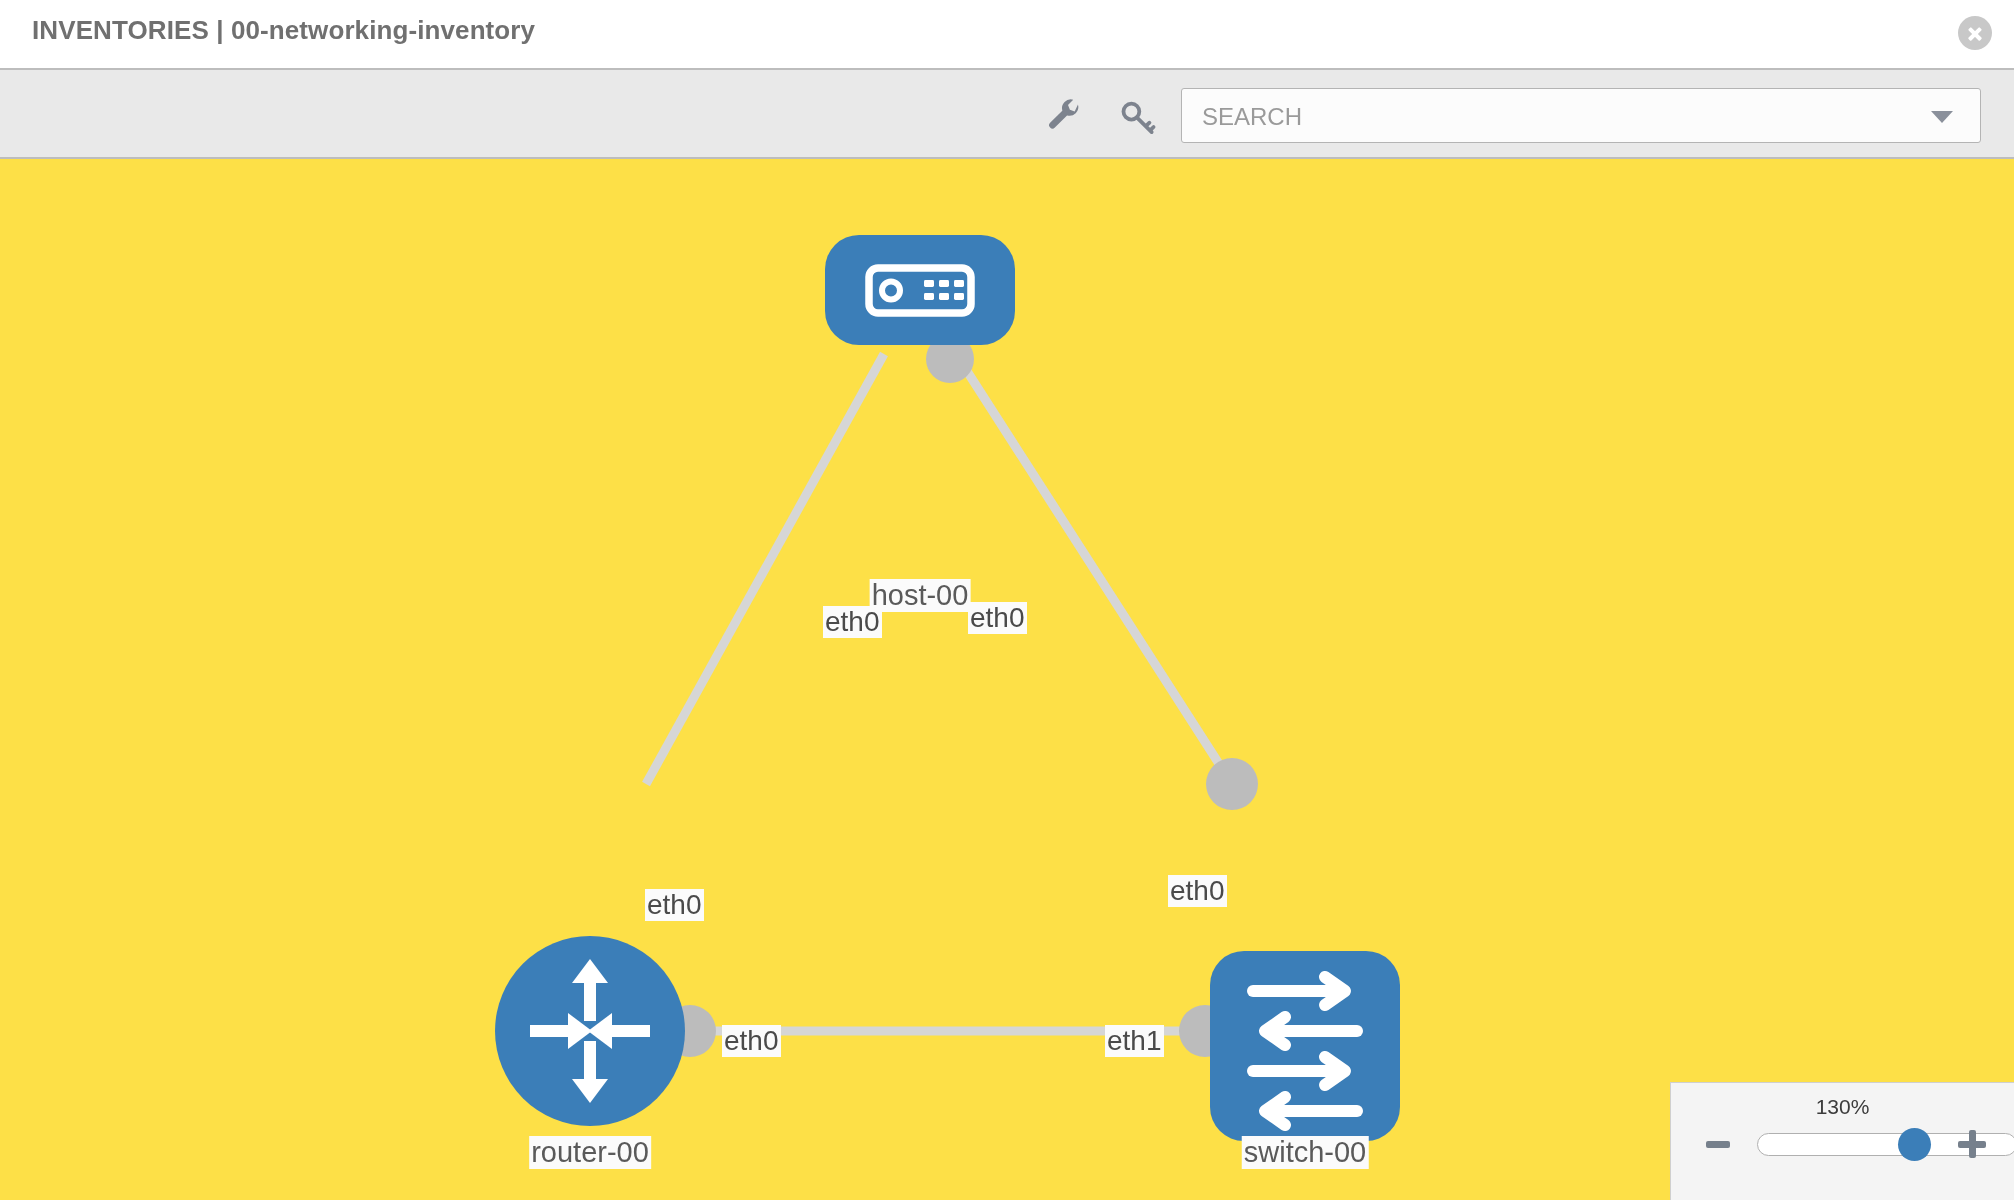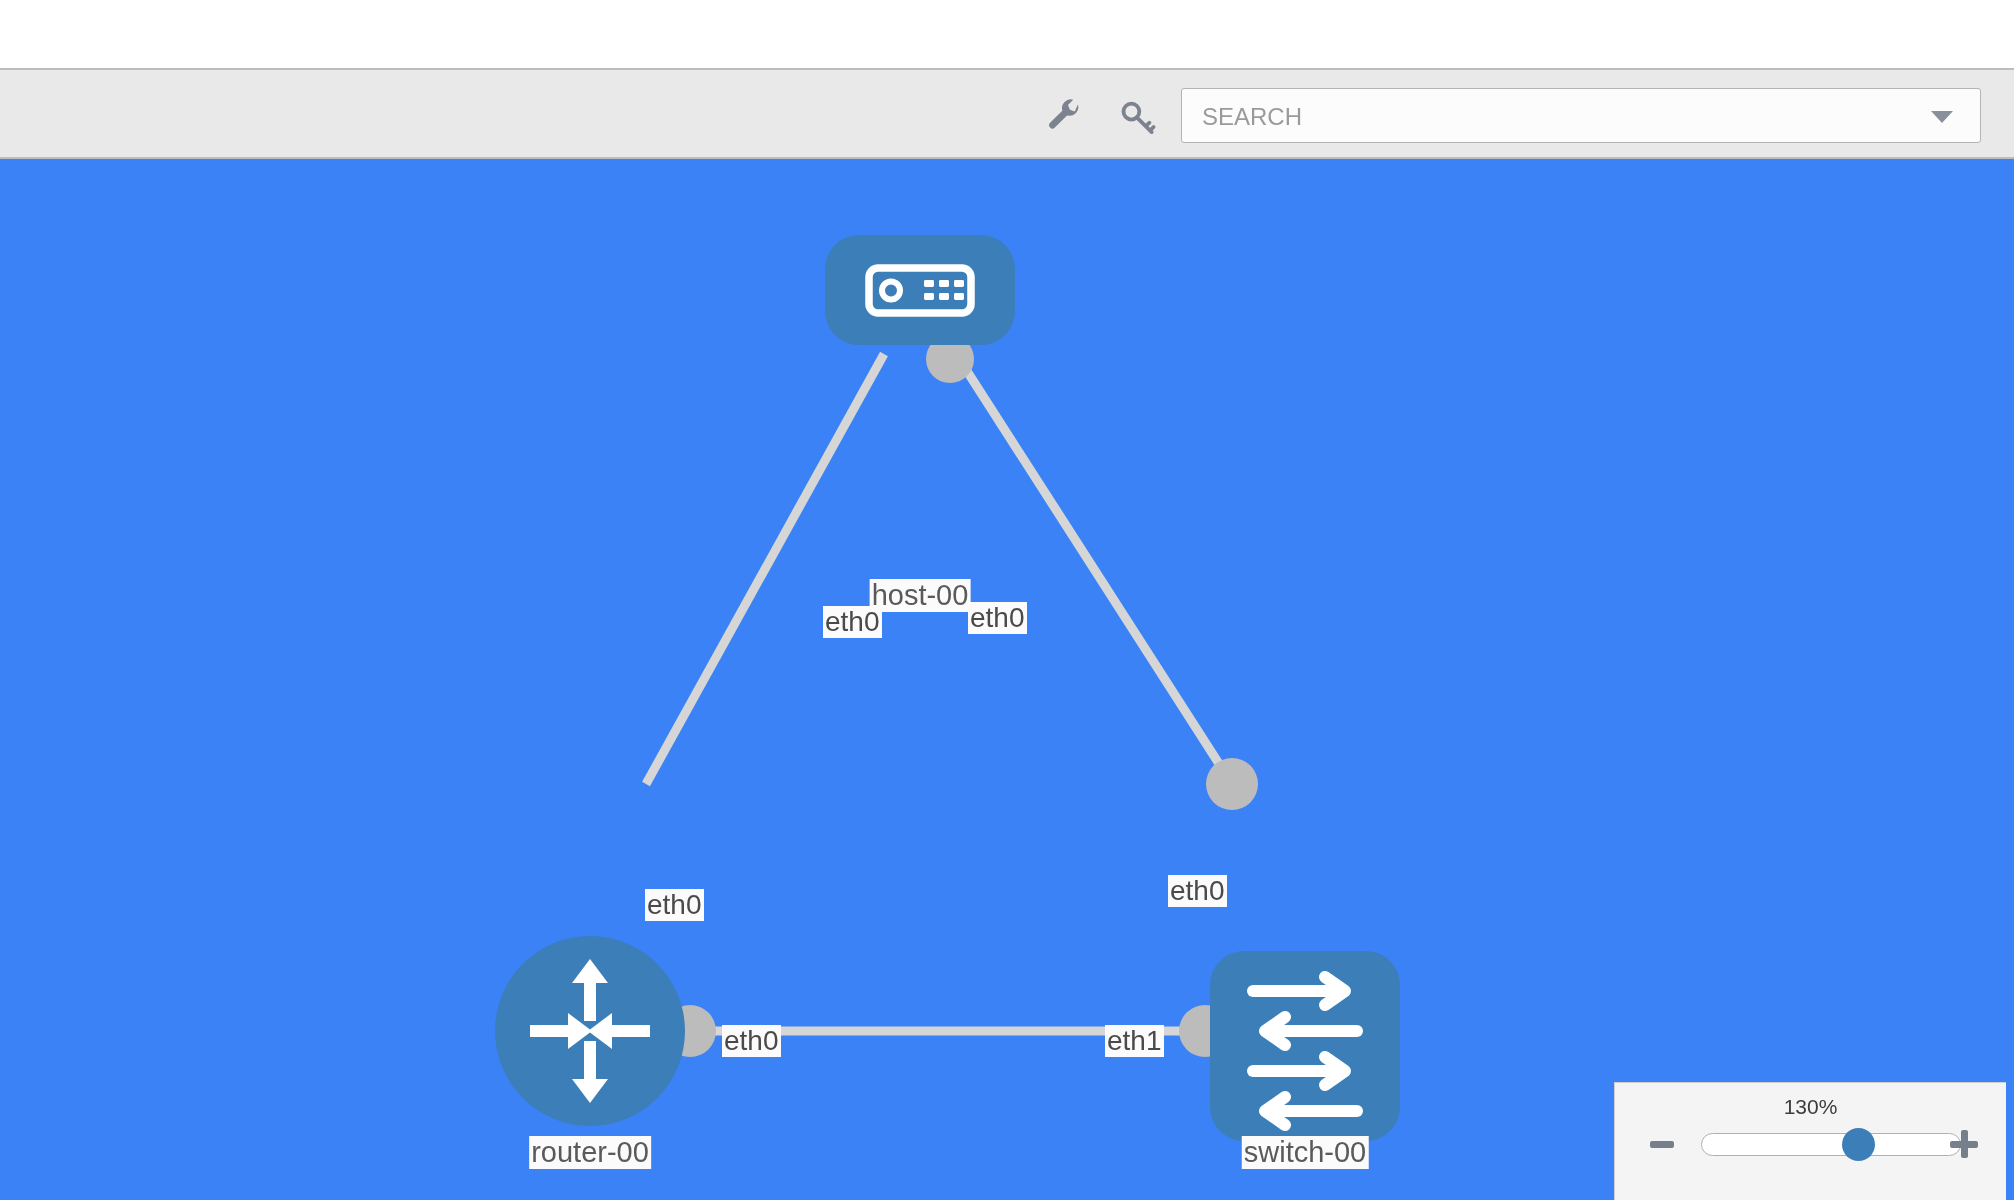--- a/index.html
+++ b/index.html
@@ -137,21 +137,21 @@
   }
   .search-input::placeholder { color: #9a9a9a; }
   .search-caret { right: 27px; top: 22px; }
 
   
   .canvas {
     position: absolute;
     left: 0; top: 159px;
     width: 2014px;
     height: 1041px;
-    background: #3b82f6;
+    background: #fde047;
     overflow: hidden;
   }
   .graph-svg {
     position: absolute;
     left: 0; top: 0;
     width: 2014px;
     height: 1041px;
   }
 
   
@@ -169,23 +169,23 @@
     font-size: 28px;
     color: #4a4a4a;
     background: #fbfbfb;
     white-space: nowrap;
     padding: 0 2px;
   }
 
   
   .zoom-panel {
     position: absolute;
-    right: 8px;
+    right: 0;
     bottom: 0;
-    width: 392px;
+    width: 344px;
     height: 118px;
     background: #f4f4f4;
     border-left: 1.6px solid #cfcfcf;
     border-top: 1.6px solid #cfcfcf;
     box-sizing: border-box;
   }
   .zoom-percent {
     position: absolute;
     top: 12px;
     left: 0;
@@ -242,20 +242,24 @@
     border-radius: 50%;
     background: #3b7eb8;
     cursor: pointer;
   }
 </style>
 </head>
 <body>
 
 <div id="app">
 
+  <div class="header">
+    <div class="header-title">INVENTORIES | 00-networking-inventory</div>
+    <div class="close-icon"></div>
+  </div>
 
   <div class="toolbar">
 
 
     <span class="tool-icon wrench-icon">
       <svg width="38" height="38" viewBox="0 0 24 24">
         <path d="M20.2 4.1a5.6 5.6 0 0 1-6.9 6.9L5.6 18.7a2.1 2.1 0 1 1-3-3l7.7-7.7a5.6 5.6 0 0 1 6.9-6.9l-3.3 3.3 1.2 3 3 1.2z" fill="#7d838e"></path>
       </svg>
     </span>
 

